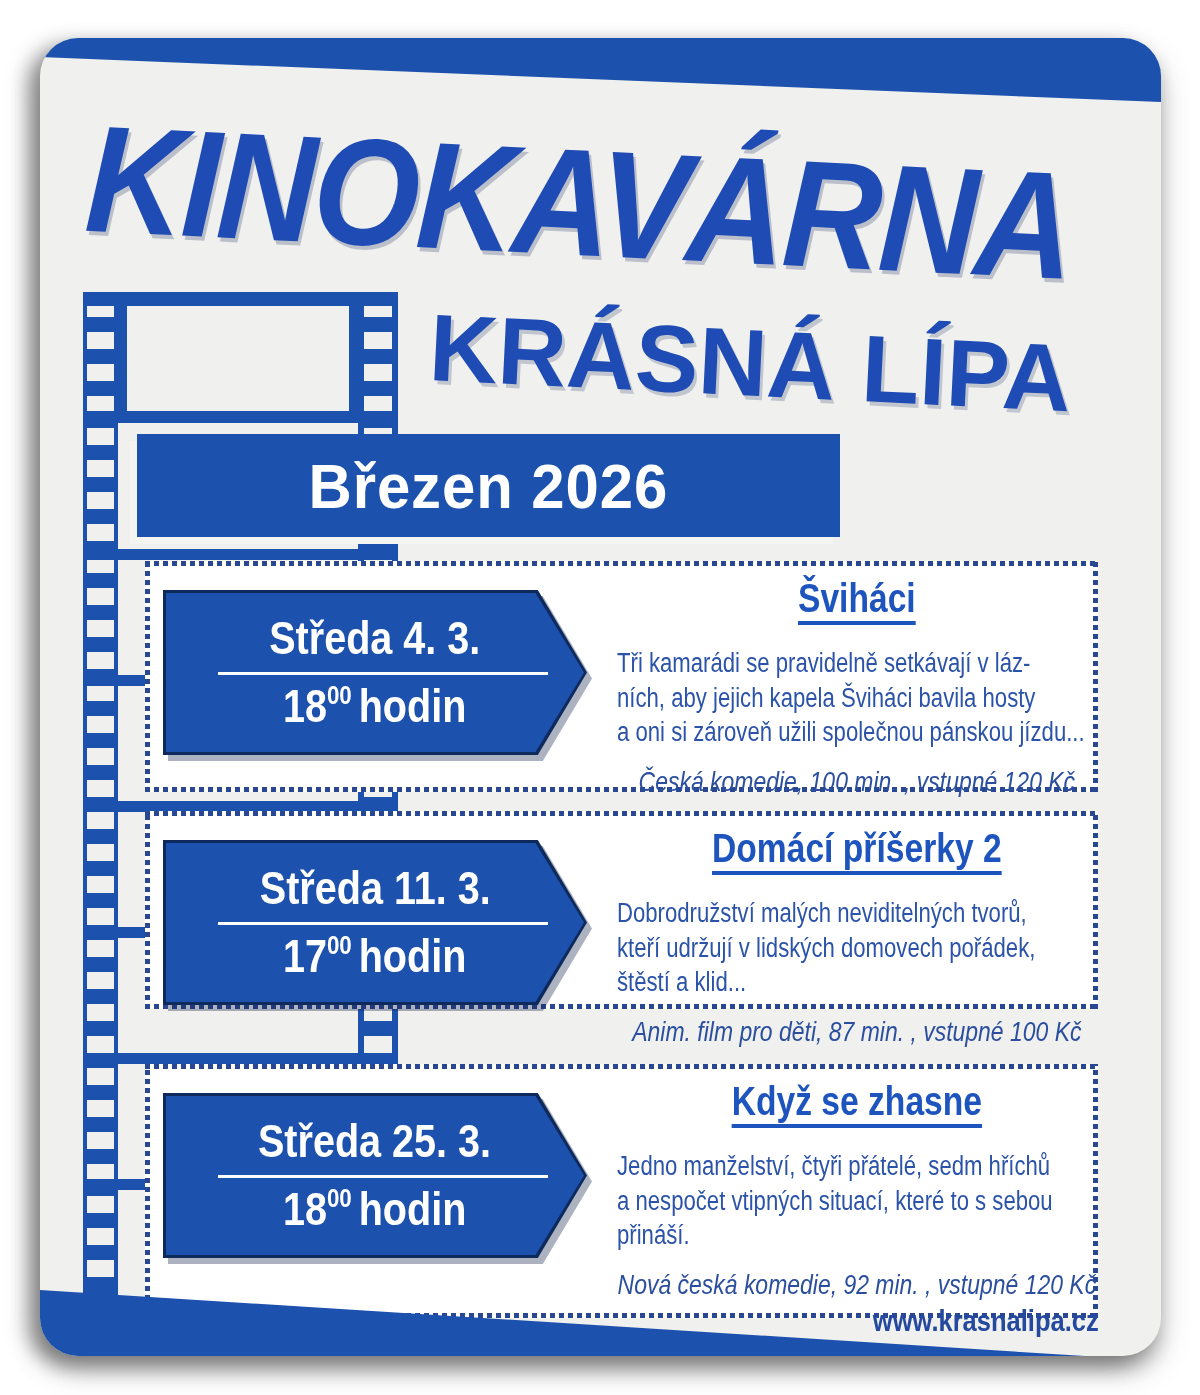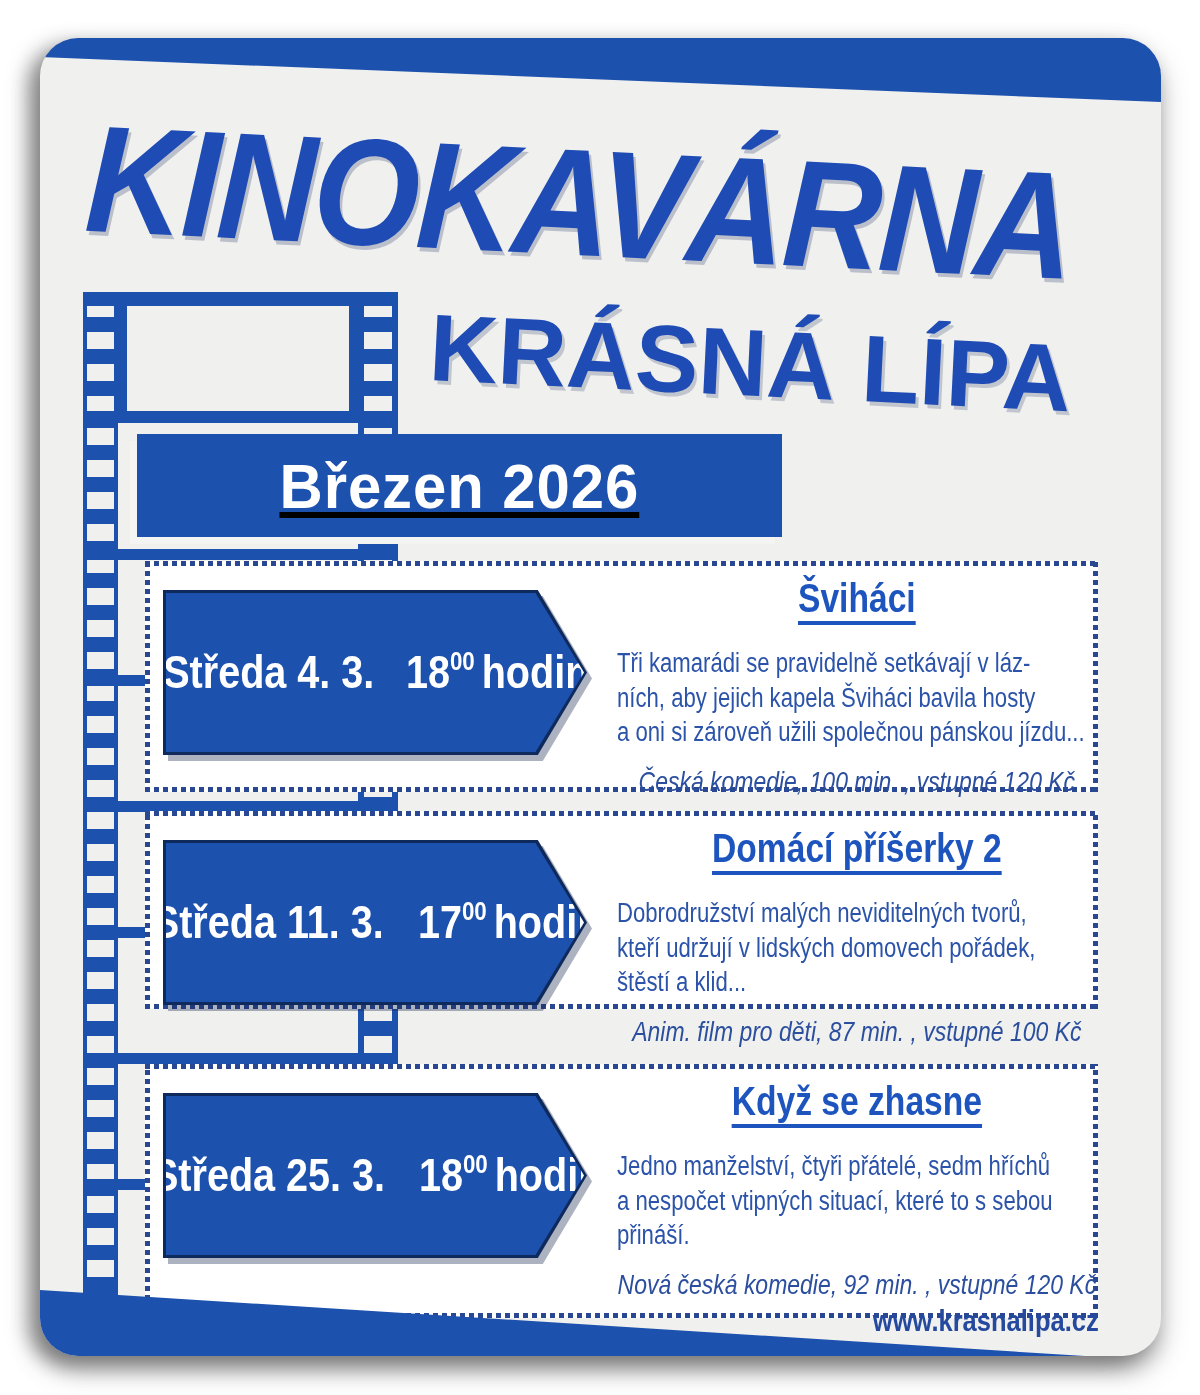--- a/index.html
+++ b/index.html
@@ -56,24 +56,23 @@
     position:absolute;top:8px;bottom:8px;
     background:repeating-linear-gradient(180deg,var(--card-bg) 0 17px,transparent 17px 32px);
   }
   .rail-left .holes{left:4px;right:4px;}
   .rail-right .holes{left:6px;right:6px;}
   .divider{position:absolute;left:43px;width:315px;height:11px;background:var(--blue);}
   .frame-side{position:absolute;width:9px;height:131px;top:254px;background:var(--blue);}
 
   
   .month-banner{
-    position:absolute;left:97px;top:396px;width:645px;height:103px;z-index:2;
+    position:absolute;left:97px;top:396px;width:703px;height:103px;z-index:2;
     background:var(--blue);display:flex;align-items:center;justify-content:center;
     box-shadow:-7px 7px 0 0 #f4f4f2;
-    text-decoration:underline;
   }
   .month-banner span{
     color:#fff;font-weight:bold;font-size:63px;letter-spacing:1px;
     display:inline-block;transform:scaleX(.95);
   }
 
   
   .pbox{
     position:absolute;left:105px;width:953px;z-index:2;
     background-color:var(--box-bg);
@@ -95,21 +94,21 @@
     position:absolute;left:18px;top:29px;width:424px;height:165px;
     filter:drop-shadow(5px 6px 0 rgba(20,35,75,.35));
   }
   .arrow .outline{
     position:absolute;inset:0;background:var(--navy-edge);
     clip-path:polygon(0 0,88.4% 0,100% 50%,88.4% 100%,0 100%);
   }
   .arrow .fill{
     position:absolute;inset:3px;background:var(--blue);
     clip-path:polygon(0 0,88.4% 0,100% 50%,88.4% 100%,0 100%);
-    display:flex;flex-direction:row;align-items:center;justify-content:center;
+    display:flex;flex-direction:column;align-items:center;justify-content:center;
     color:#fff;font-weight:bold;
   }
   .date-line{font-size:46px;line-height:1.1;transform:scaleX(.86);white-space:nowrap;}
   .arrow-rule{width:330px;height:3px;background:#fff;margin:8px 0 6px;transform:translateX(8px);}
   .time-line{font-size:46px;line-height:1.1;transform:scaleX(.86);white-space:nowrap;}
   .time-line .sup{font-size:26px;vertical-align:18px;margin-right:8px;}
 
   
   .info{
     position:absolute;left:472px;top:10px;width:585px;

